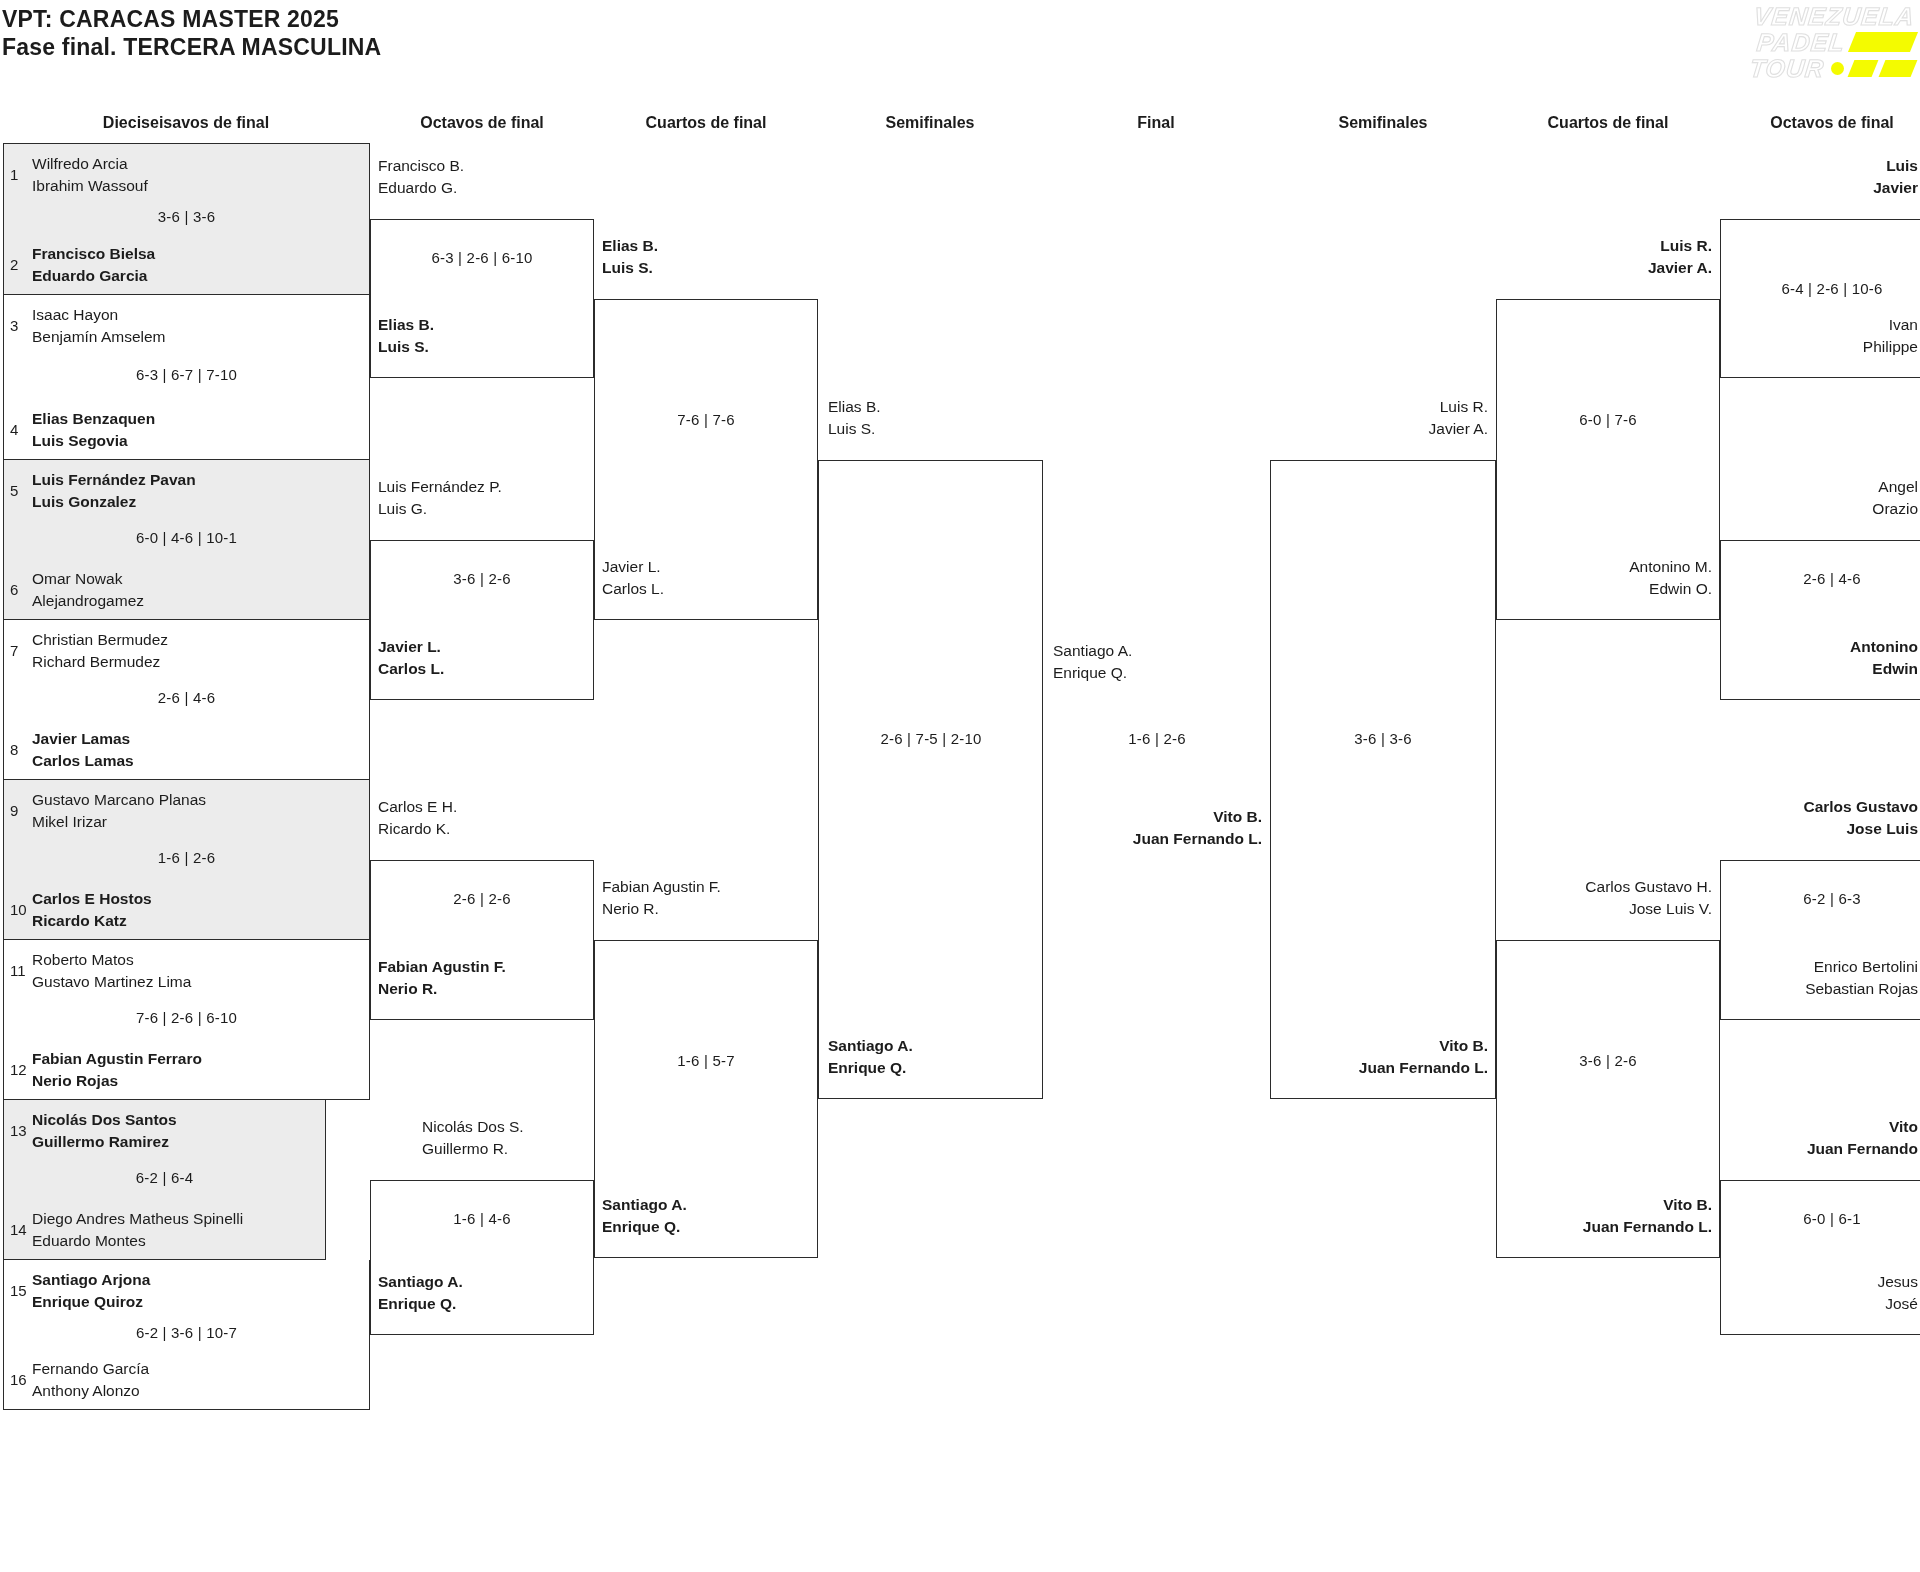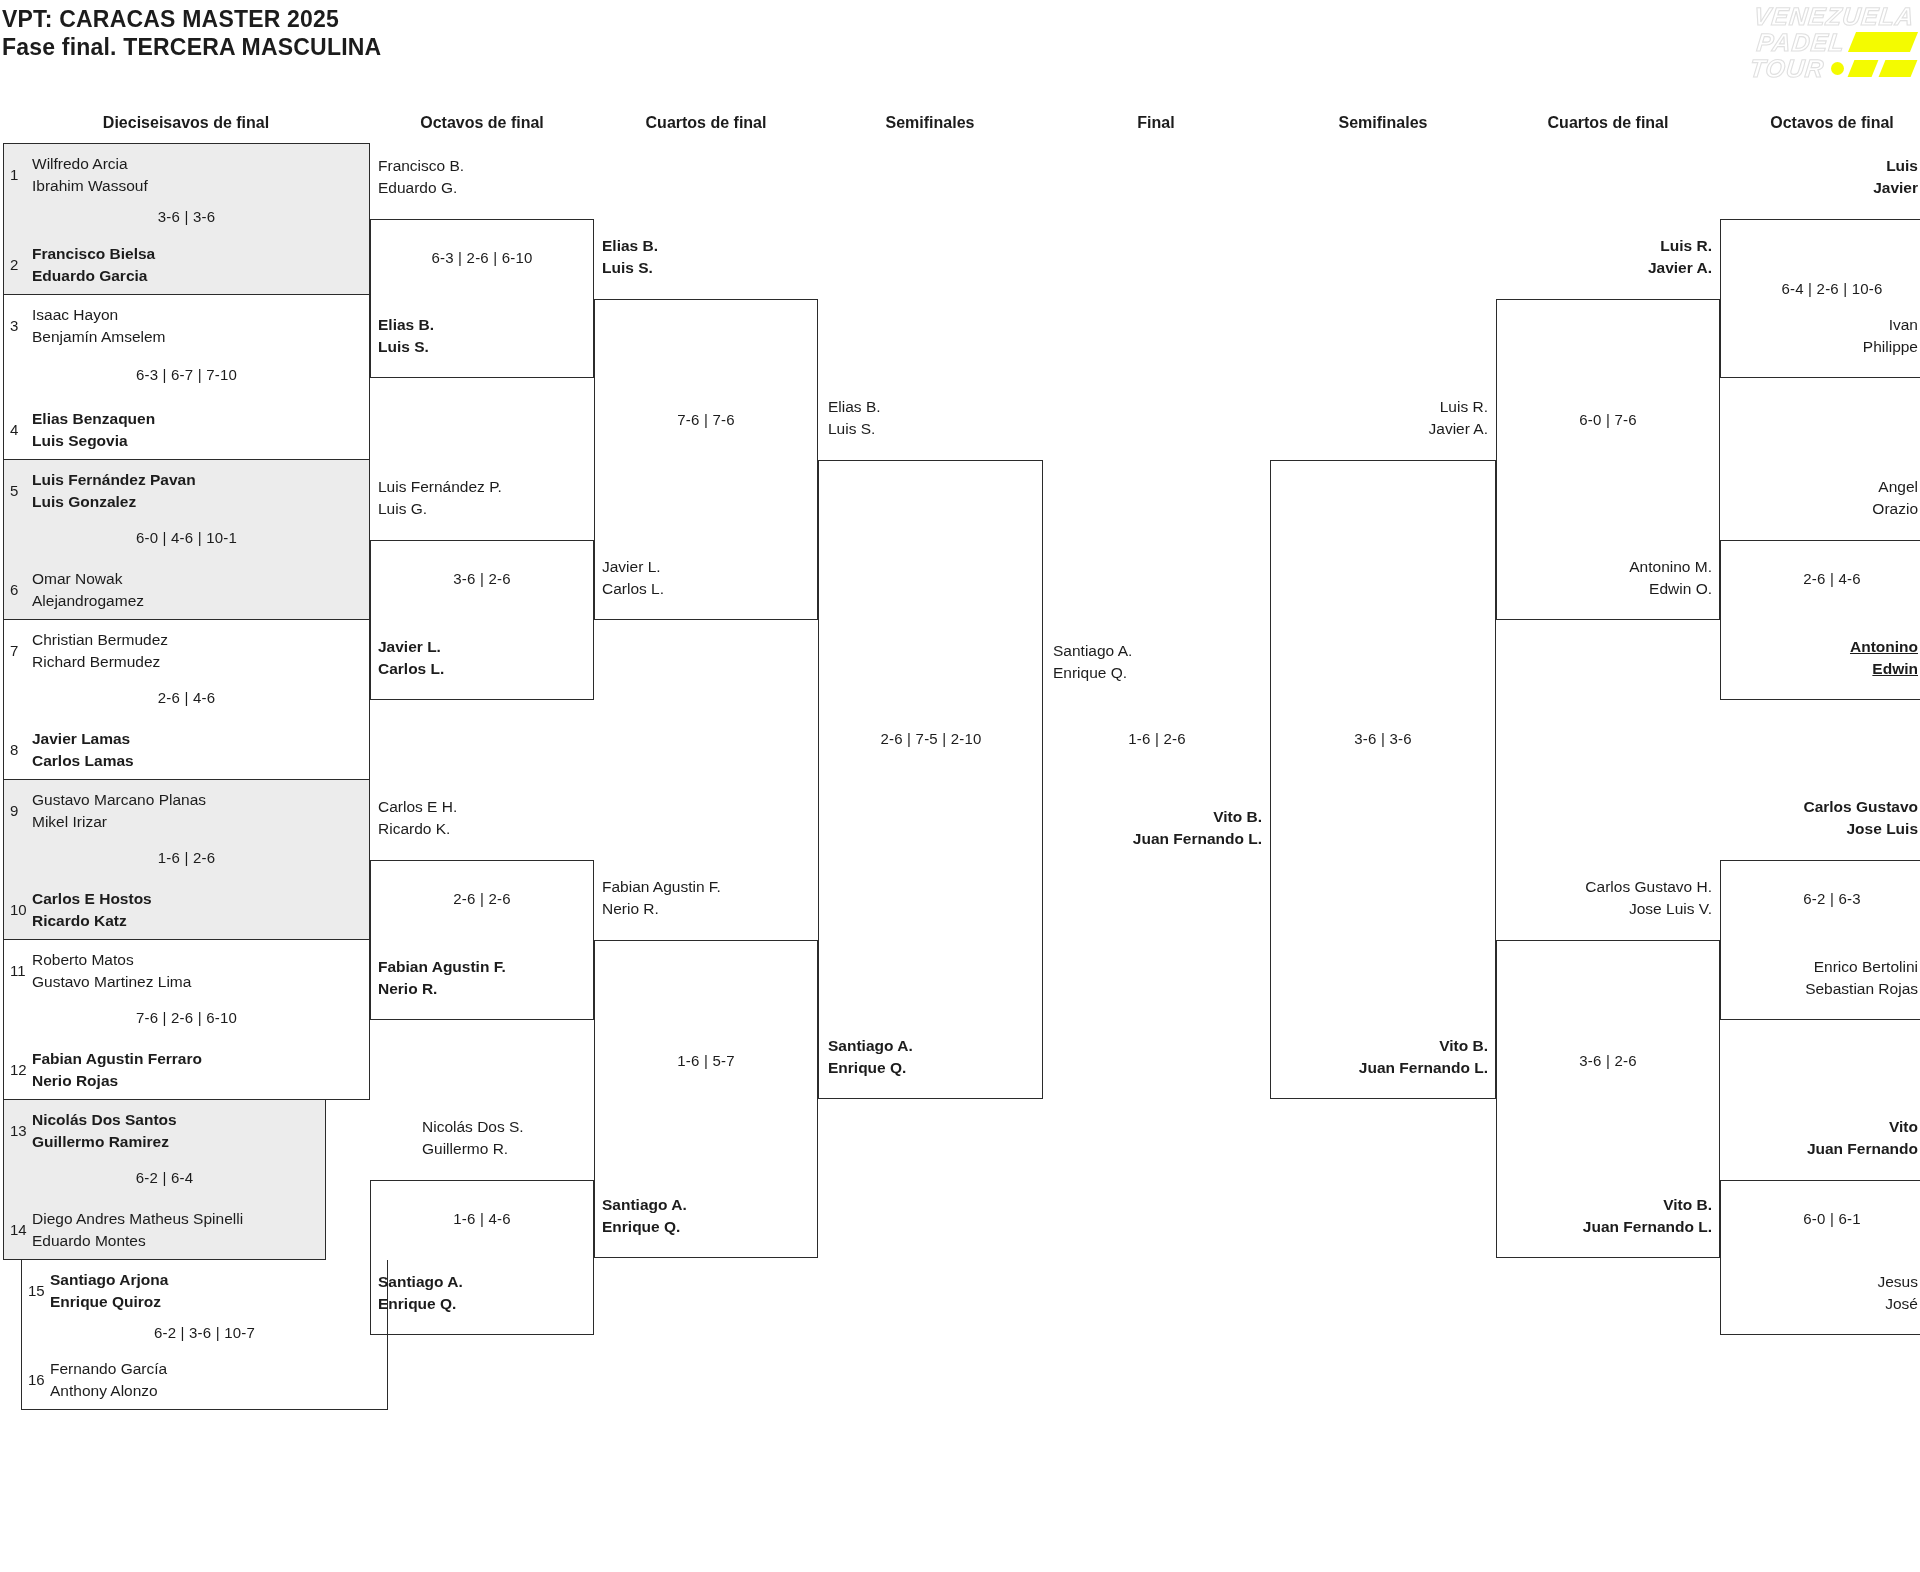--- a/index.html
+++ b/index.html
@@ -178,21 +178,21 @@
       </div>
       <div class="rscore">6-2 | 6-4</div>
       <div class="pair pb">
         <div class="seed">14</div>
         <div class="names">
           <div>Diego Andres Matheus Spinelli</div>
           <div>Eduardo Montes</div>
         </div>
       </div>
     </div>
-    <div class="abs blk" style="left: 21px; top: 1260px; width: 367px; height: 150px;">
+    <div class="abs blk" style="left: 3px; top: 1260px; width: 367px; height: 150px;">
       <div class="pair pt">
         <div class="seed">15</div>
         <div class="names win">
           <div>Santiago Arjona</div>
           <div>Enrique Quiroz</div>
         </div>
       </div>
       <div class="rscore">6-2 | 3-6 | 10-7</div>
       <div class="pair pb">
         <div class="seed">16</div>
@@ -319,21 +319,21 @@
     <div class="abs team ra" style="top: 314px; right: 2px;">
       <div>Ivan</div>
       <div>Philippe</div>
     </div>
     <div class="abs score" style="left: 1832px; top: 249px; margin-top: 31px;">6-4 | 2-6 | 10-6</div>
     <div class="abs box" style="left: 1720px; top: 540px; width: 224px; height: 160px;"></div>
     <div class="abs team ra" style="top: 476px; right: 2px;">
       <div>Angel</div>
       <div>Orazio</div>
     </div>
-    <div class="abs team win ra" style="top: 636px; right: 2px; text-decoration: underline;">
+    <div class="abs team win ra" style="top: 636px; right: 2px;">
       <div>Antonino</div>
       <div>Edwin</div>
     </div>
     <div class="abs score" style="left: 1832px; top: 570px;">2-6 | 4-6</div>
     <div class="abs box" style="left: 1720px; top: 860px; width: 224px; height: 160px;"></div>
     <div class="abs team win ra" style="top: 796px; right: 2px;">
       <div>Carlos Gustavo</div>
       <div>Jose Luis</div>
     </div>
     <div class="abs team ra" style="top: 956px; right: 2px;">

